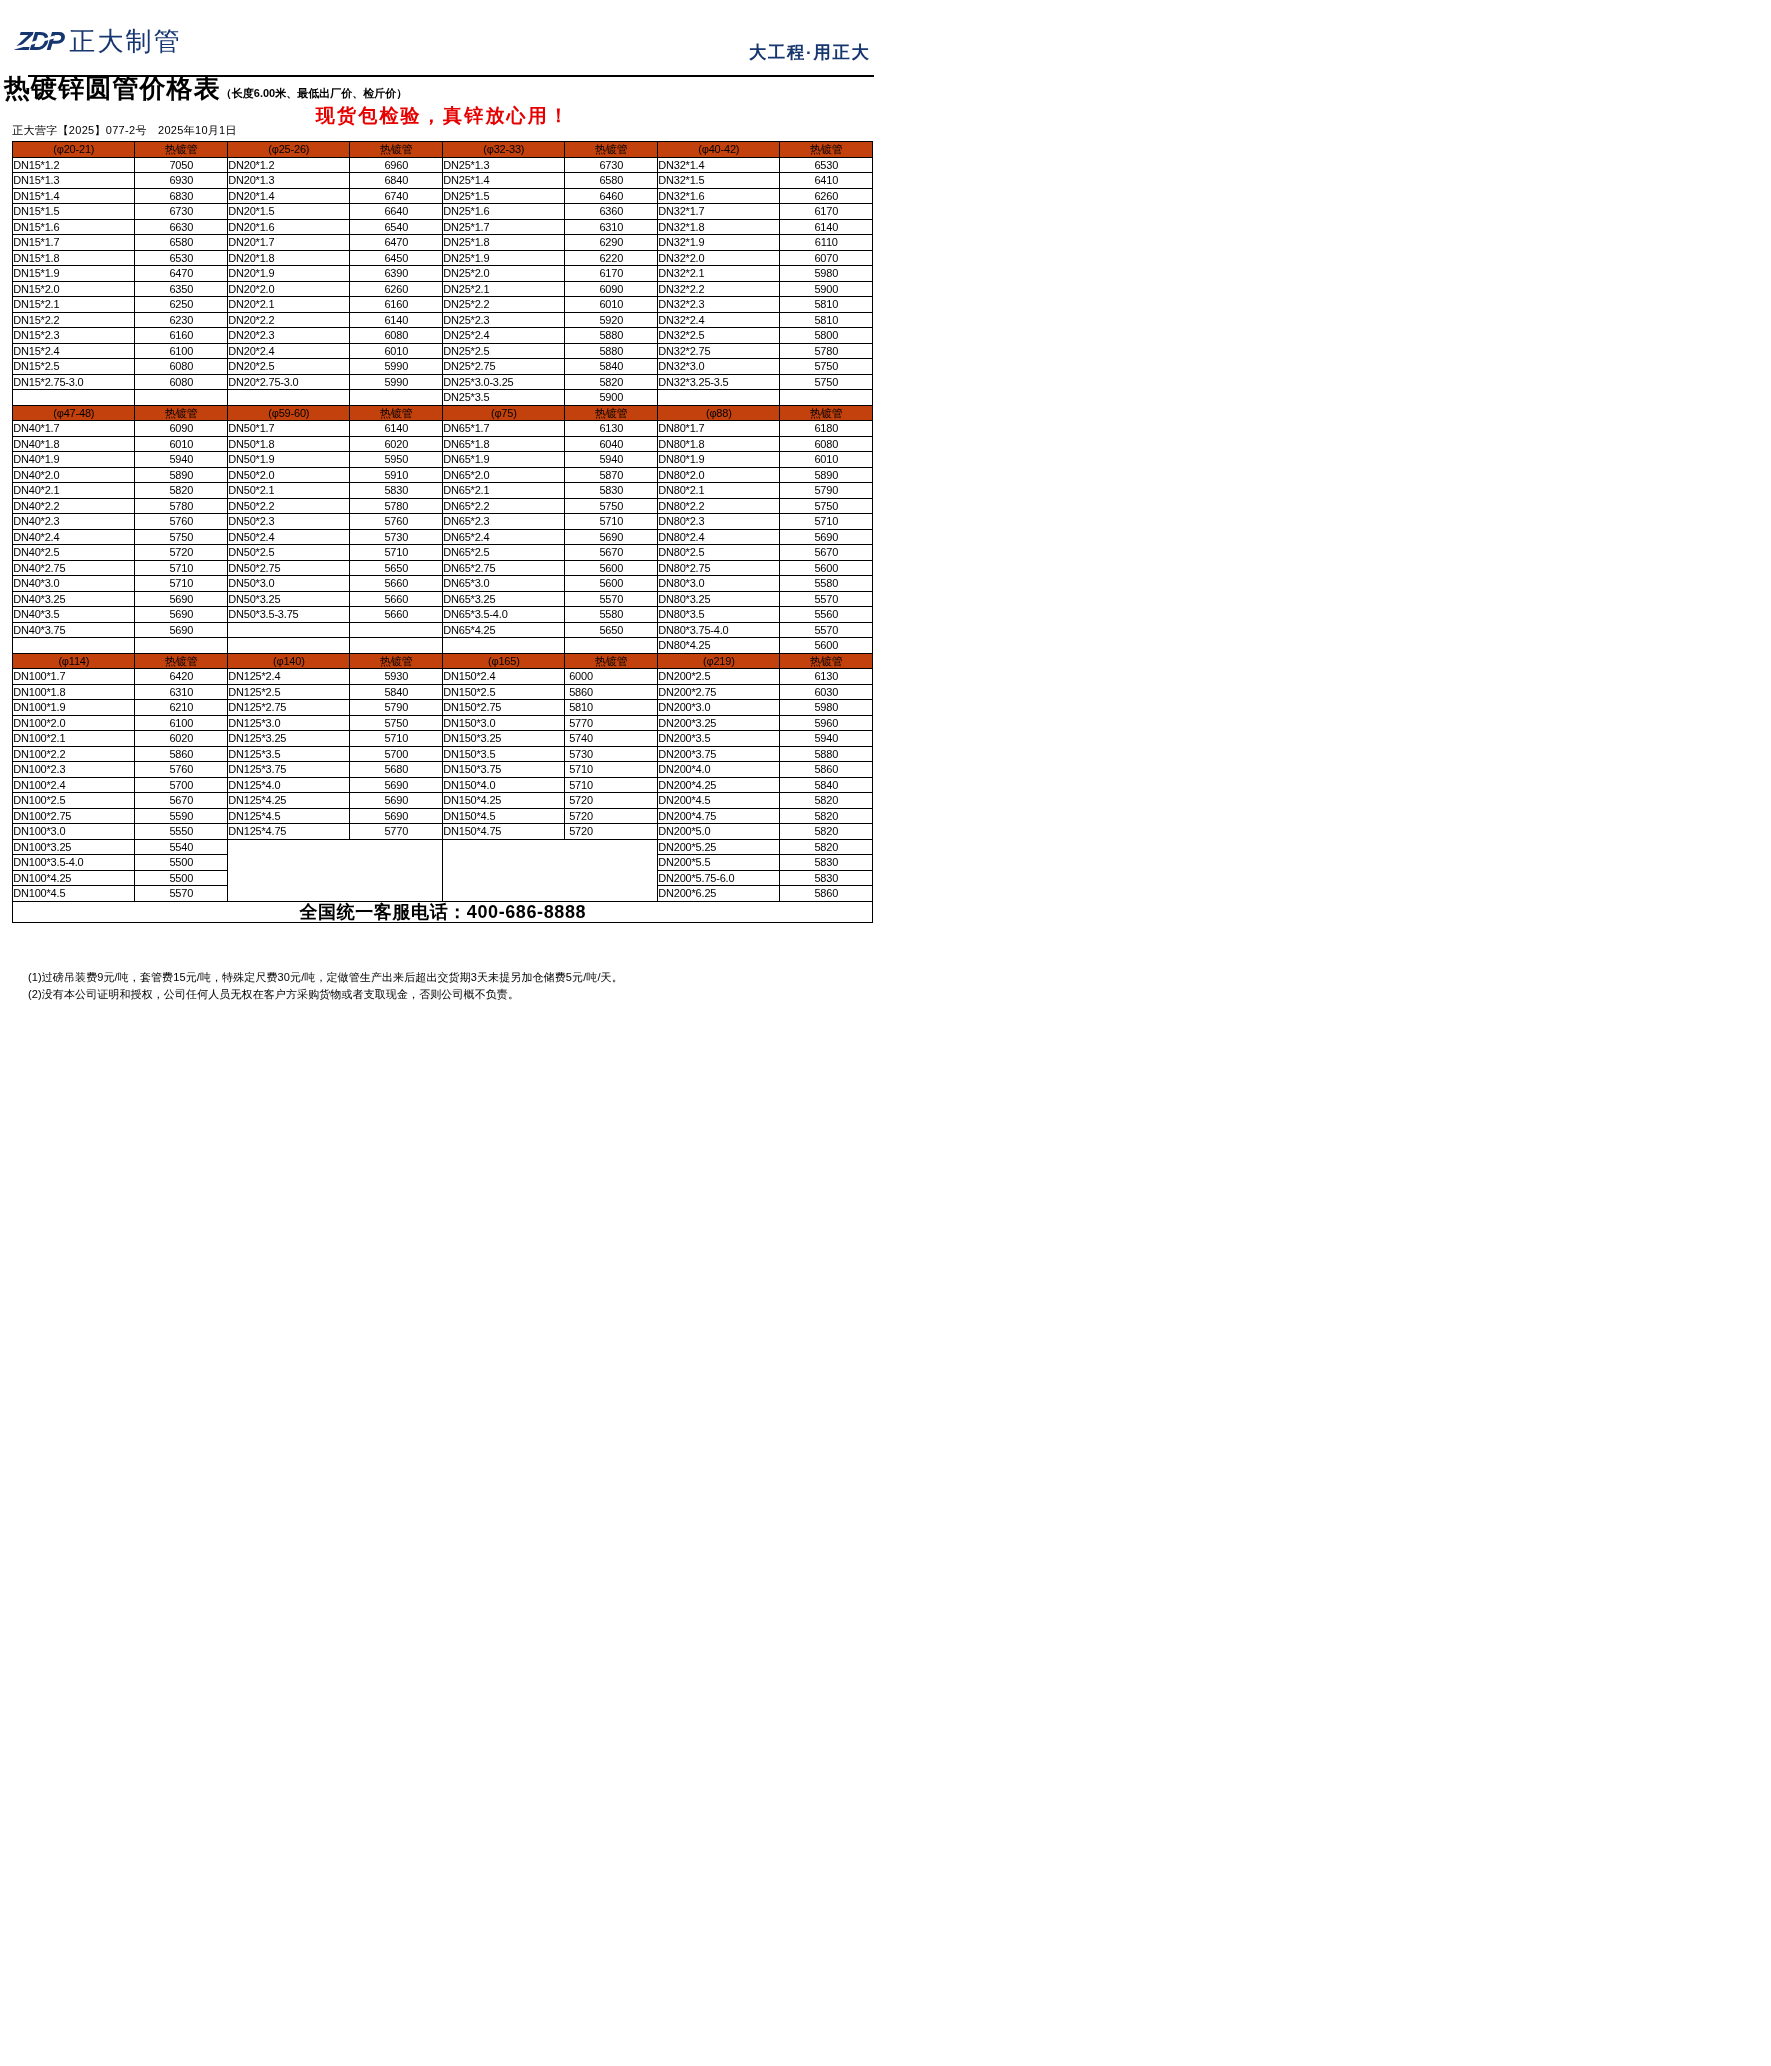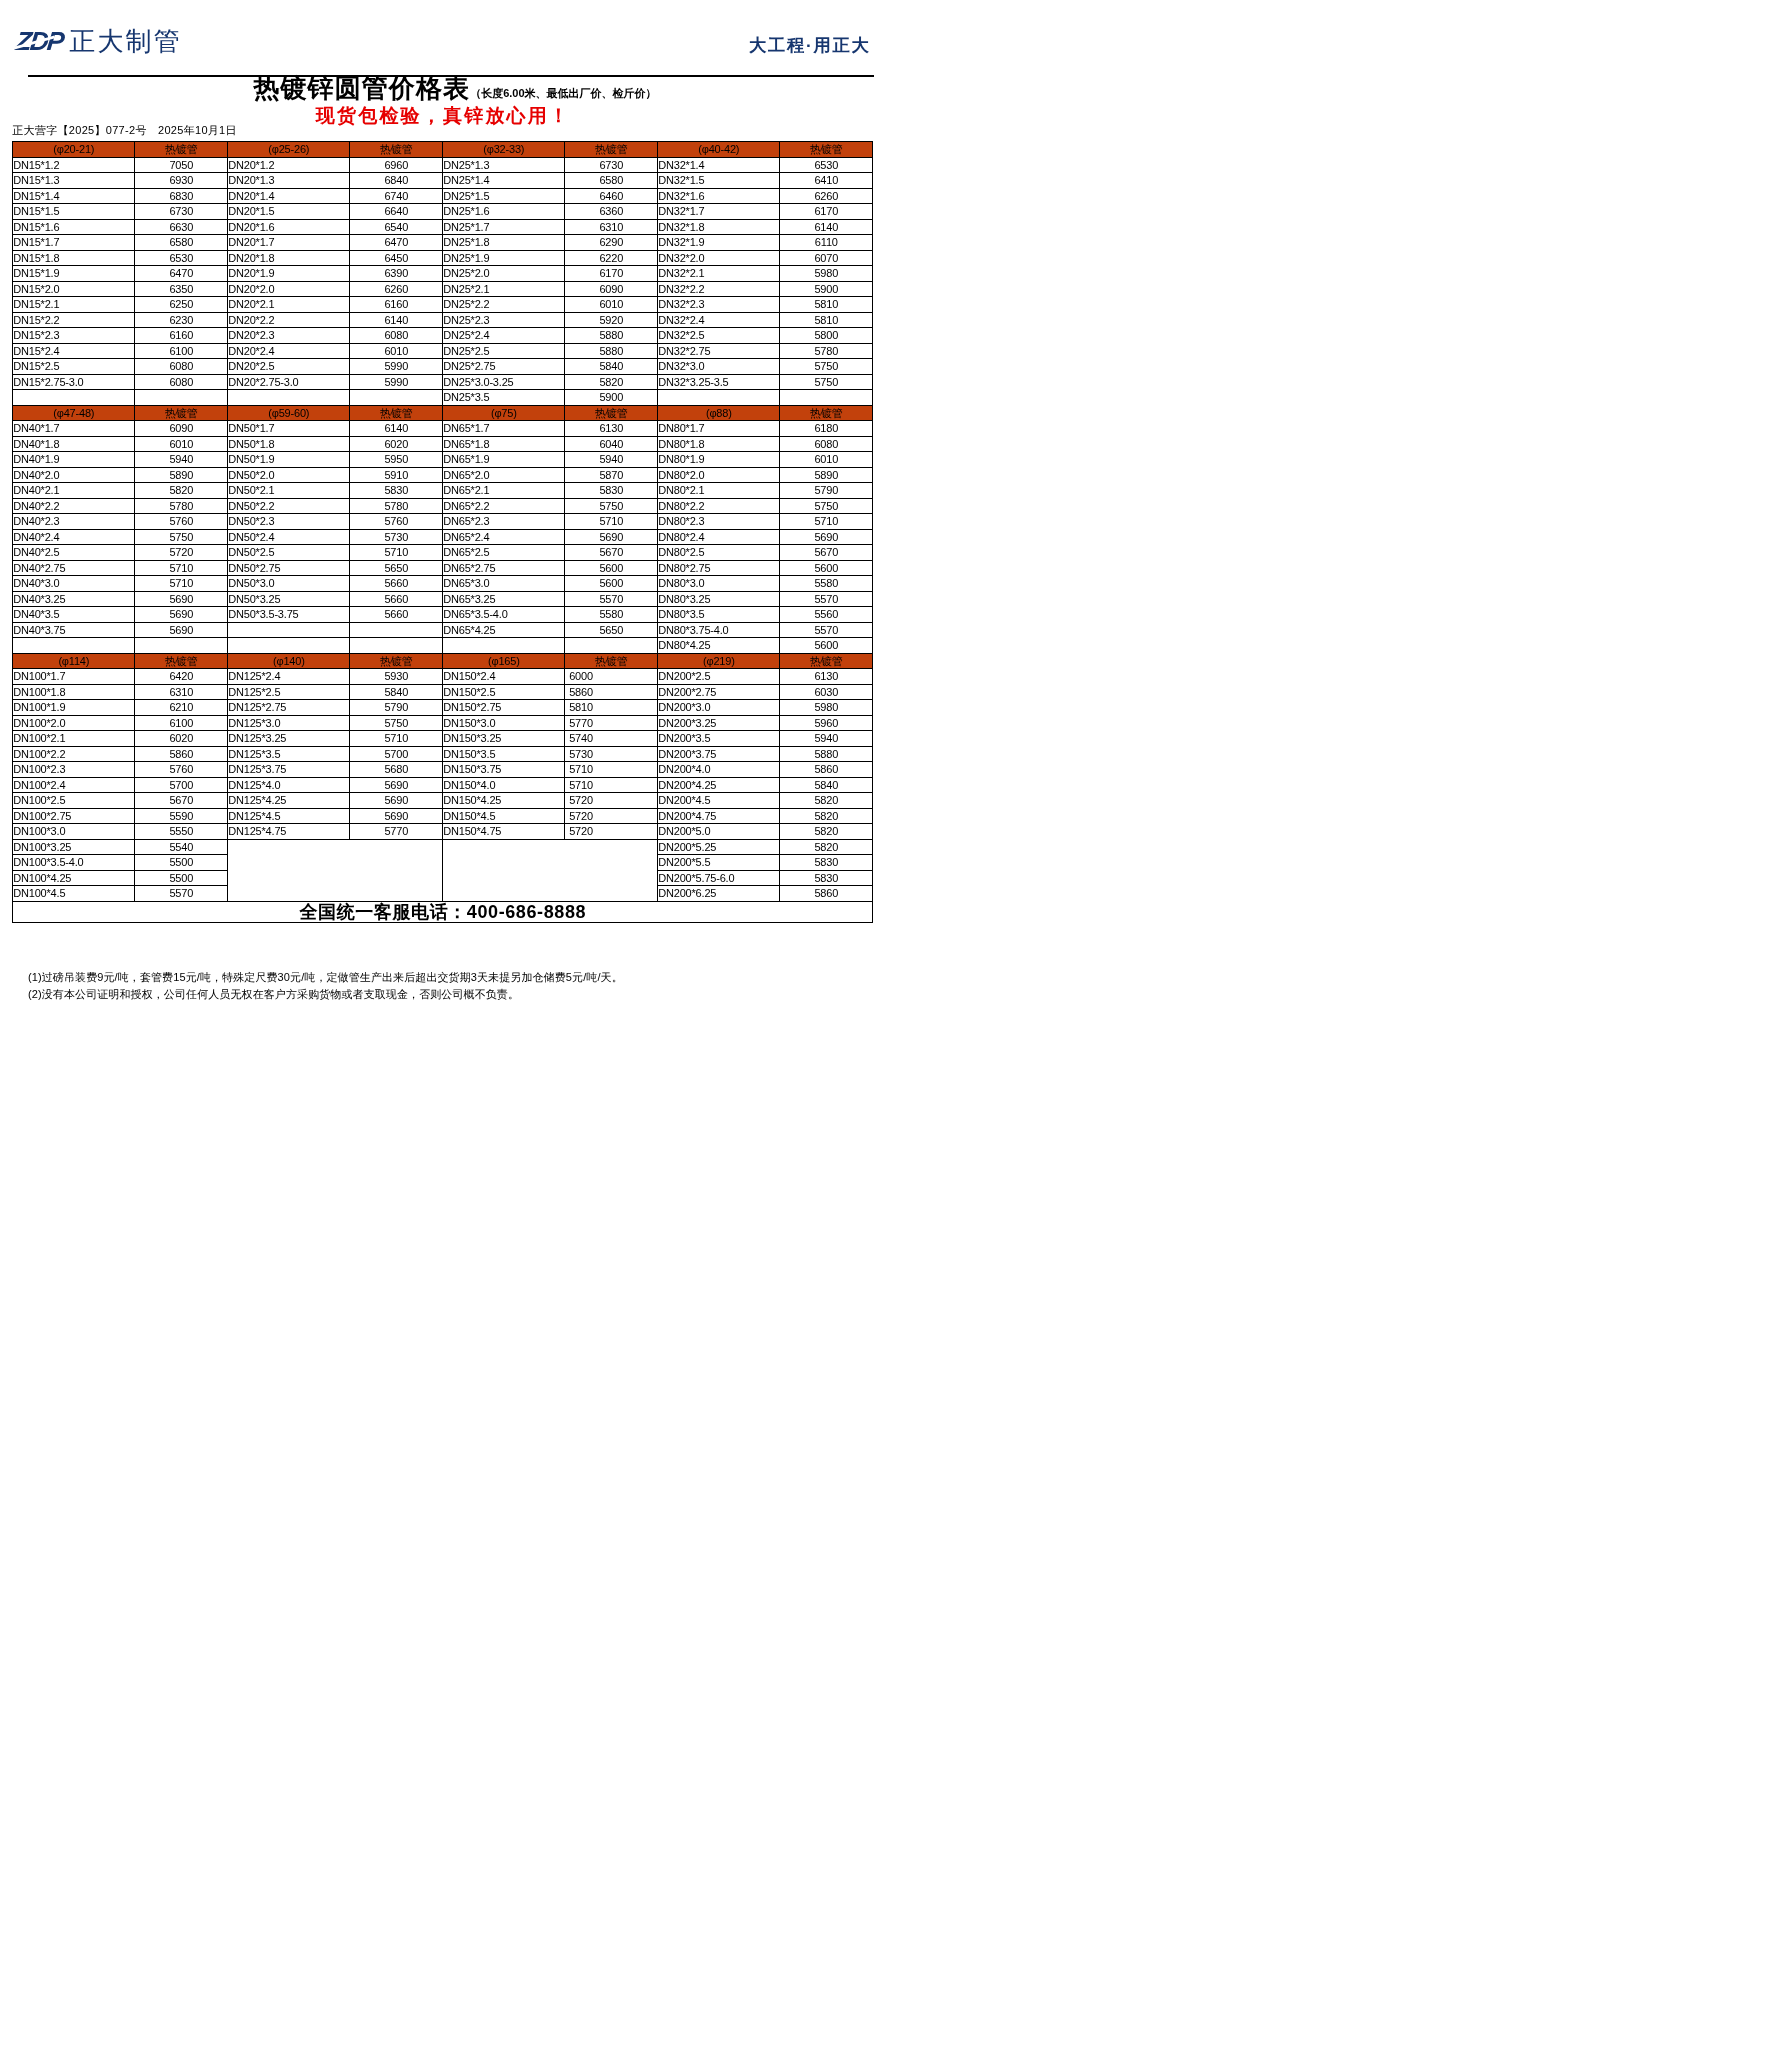--- a/index.html
+++ b/index.html
@@ -6,24 +6,24 @@
   body{
     width:886px;height:1033px;position:relative;overflow:hidden;
     font-family:"Liberation Sans",sans-serif;color:#000;
   }
   
   .header{position:absolute;left:12.3px;top:21px;right:12.3px;height:56px;}
   .logo{position:absolute;left:3.3px;top:3.3px;display:flex;align-items:baseline;gap:6.7px;color:#16366f;}
   .logo-zdp{position:relative;font-size:26px;font-weight:bold;font-style:italic;letter-spacing:-1.7px;transform:skewX(-6deg);display:inline-block;}
   .logo-zdp .swoosh{position:absolute;left:-2.2px;top:15px;width:41px;height:2.8px;background:#fff;transform:rotate(-16deg);}
   .logo-name{font-size:26px;font-weight:normal;letter-spacing:2.2px;}
-  .slogan{position:absolute;right:3.3px;top:12px;font-size:17.3px;font-weight:bold;color:#16366f;letter-spacing:1.7px;}
+  .slogan{position:absolute;right:3.3px;top:19px;font-size:17.3px;font-weight:bold;color:#16366f;letter-spacing:1.7px;}
   .divider{position:absolute;left:15.6px;top:54px;width:846px;height:2.2px;background:#000;}
   
-  .title-wrap{position:absolute;top:71px;left:12px;width:100%;text-align:center;white-space:nowrap;}
+  .title-wrap{position:absolute;top:71px;left:4px;width:100%;text-align:left;white-space:nowrap;}
   .title-main{font-size:26px;font-weight:bold;letter-spacing:1.1px;}
   .title-note{font-size:11px;font-weight:bold;}
   .promo{position:absolute;top:103px;left:0;width:100%;text-align:center;font-size:19px;font-weight:bold;color:#e60000;letter-spacing:2.2px;}
   .doc-line{position:absolute;top:123px;left:12.3px;width:861px;font-size:11px;letter-spacing:0.3px;}
   
   table.price-table{
     position:absolute;left:12.3px;top:141px;width:861px;
     border-collapse:collapse;table-layout:fixed;
   }
   table.price-table td,table.price-table th{

